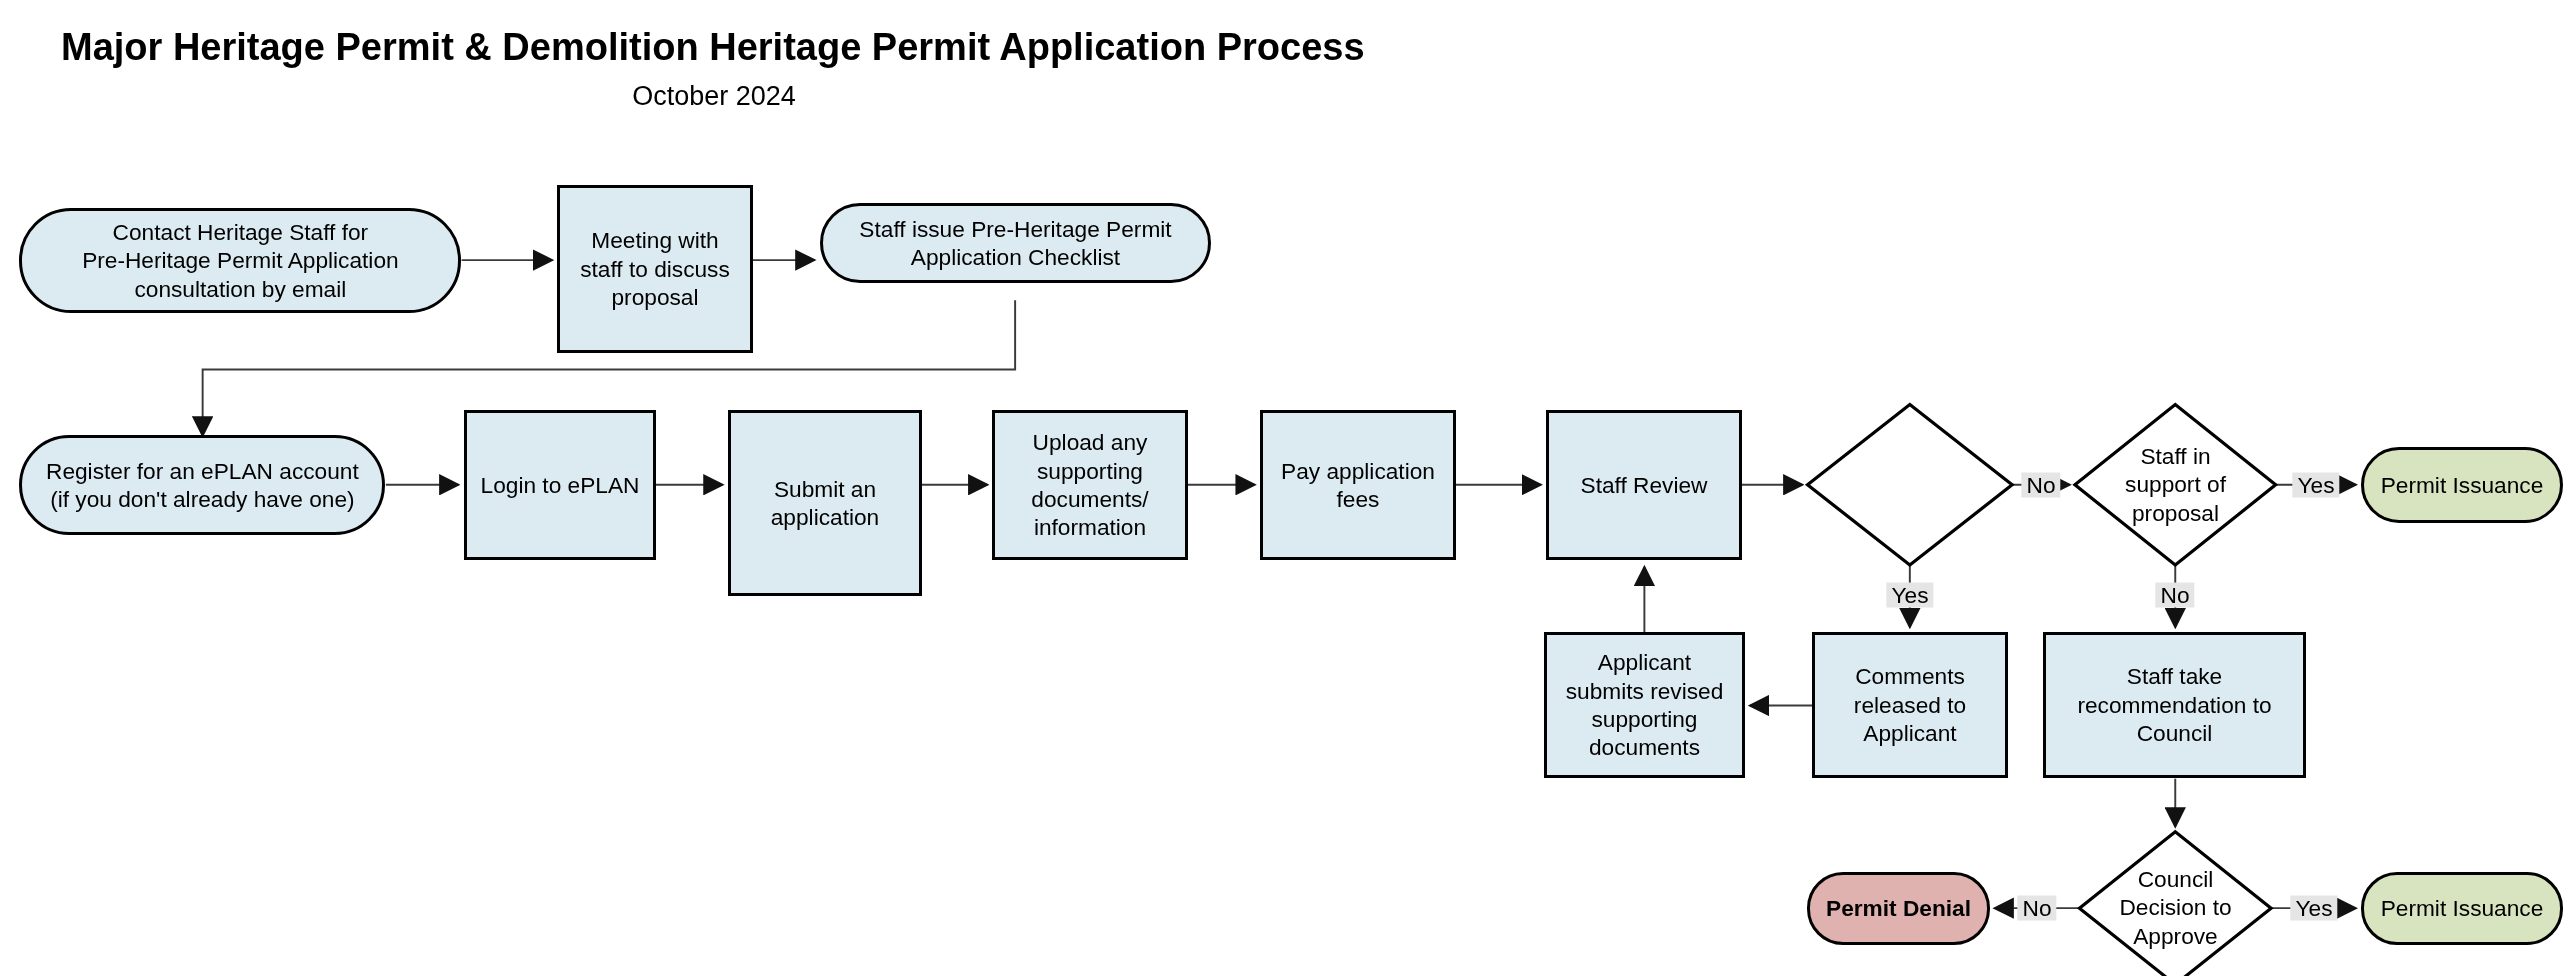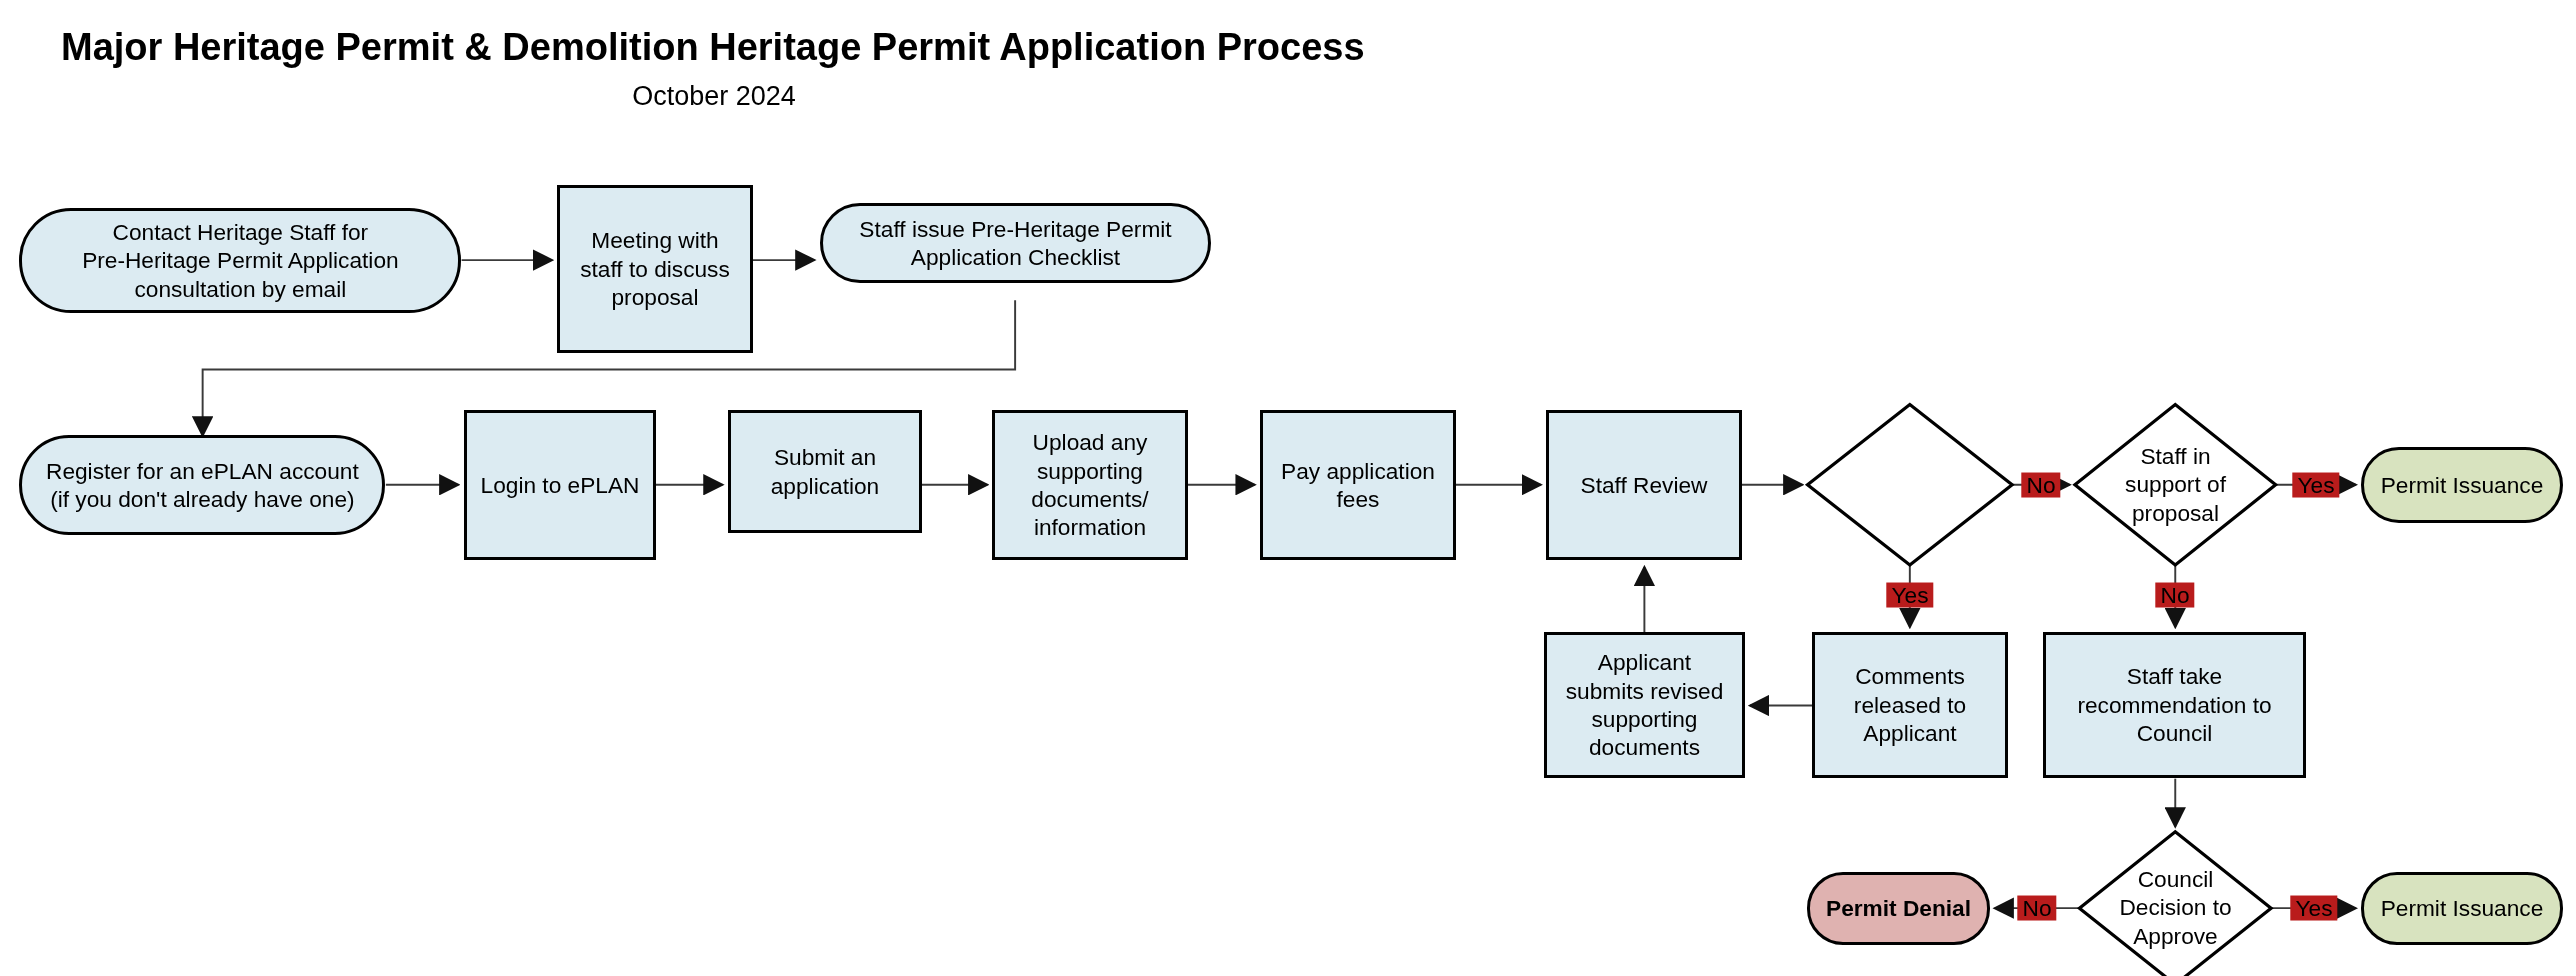--- a/index.html
+++ b/index.html
@@ -9,21 +9,21 @@
   .title{position:absolute;left:61px;top:10.4px;font-size:38px;font-weight:bold;white-space:nowrap;}
   .subtitle{position:absolute;left:61px;top:65px;width:1306px;text-align:center;font-size:27px;}
   .node{position:absolute;box-sizing:border-box;border:3.2px solid #000;background:#dcebf2;
         display:flex;align-items:center;justify-content:center;text-align:center;
         font-size:22.7px;line-height:1.25;white-space:pre-line;padding:3.9px 7.8px;}
   .stadium{border-radius:52px;}
   .green{background:#d8e3bf;}
   .red{background:#dfb2b0;}
   .diamond-label{position:absolute;box-sizing:border-box;display:flex;align-items:center;justify-content:center;
         text-align:center;font-size:22.7px;line-height:1.25;white-space:pre-line;background:transparent;}
-  .edge-label{position:absolute;transform:translate(-50%,-50%);background:#b91c1c;padding:0 5.2px;
+  .edge-label{position:absolute;transform:translate(-50%,-50%);background:#e5e5e5;padding:0 5.2px;
         font-size:22.7px;line-height:1.1;}
 </style>
 </head>
 <body>
 
 <div id="canvas">
 
   <svg id="connectors" viewBox="0 0 3979 1509" xmlns="http://www.w3.org/2000/svg">
     <defs>
       <marker id="arrow" viewBox="0 0 10 10" refX="9" refY="5" markerWidth="11" markerHeight="11" orient="auto-start-reverse">
@@ -65,21 +65,21 @@
 consultation by email</div>
   <div class="node" style="left:557px;top:169px;width:196px;height:168px;">Meeting with
 staff to discuss
 proposal</div>
   <div class="node stadium" style="left:820px;top:187px;width:391px;height:80px;border-radius:40px;text-align:center;">Staff issue Pre-Heritage Permit
 Application Checklist</div>
 
   <div class="node stadium" style="left:19.4px;top:419px;width:366px;height:100px;border-radius:50px;padding:3.9px 5.2px;">Register for an ePLAN account
 (if you don't already have one)</div>
   <div class="node" style="left:464px;top:394px;width:192px;height:150px;">Login to ePLAN</div>
-  <div class="node" style="left:728px;top:394px;width:194px;height:123px;">Submit an
+  <div class="node" style="left:728px;top:394px;width:194px;height:186px;">Submit an
 application</div>
   <div class="node" style="left:992px;top:394px;width:196px;height:150px;">Upload any
 supporting
 documents/
 information</div>
   <div class="node" style="left:1260px;top:394px;width:196px;height:150px;">Pay application
 fees</div>
   <div class="node" style="left:1546px;top:394px;width:196px;height:150px;">Staff Review</div>
 
   <div class="diamond-label" style="left:2098px;top:404px;width:155px;height:129px;">Staff in

